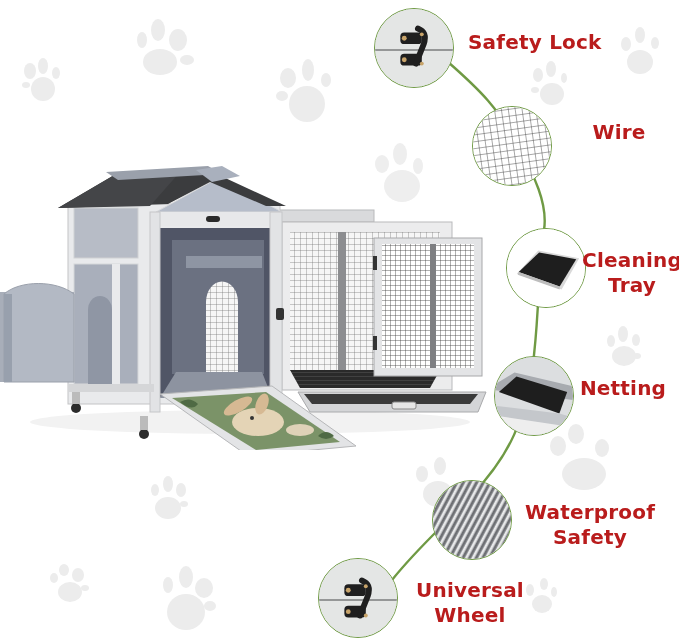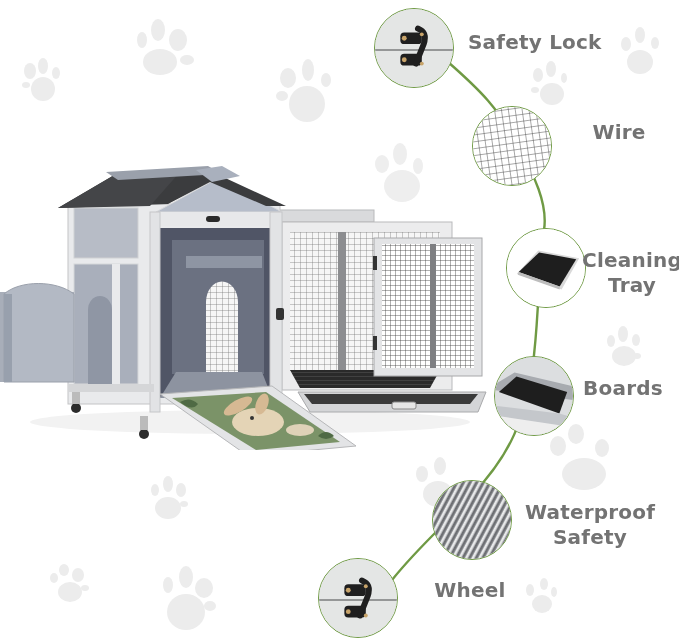--- a/index.html
+++ b/index.html
@@ -22,21 +22,21 @@
     border: 1.5px solid #6f9a44;
     overflow: hidden;
     background: #e9ebea;
   }
   .feature-circle svg { display: block; width: 100%; height: 100%; }
 
   .feature-label {
     position: absolute;
     font-family: "DejaVu Sans", sans-serif;
     font-weight: bold;
-    color: #737373;
+    color: #b91c1c;
     font-size: 20px;
     line-height: 25px;
     text-align: center;
     letter-spacing: 0.2px;
   }
 
   
   .product { position: absolute; left: 0; top: 160px; width: 490px; height: 290px; }
   .product svg { display: block; }
 </style>
@@ -325,21 +325,21 @@
   <div class="feature-circle" style="left:494px;top:356px;width:80px;height:80px;">
     <svg viewBox="0 0 80 80">
       <rect width="80" height="80" fill="#dcdee0"></rect>
       <polygon points="0,28 20,16 80,30 80,44 0,34" fill="#a8abb0"></polygon>
       <polygon points="4,36 22,20 74,36 66,58" fill="#1e1e1e"></polygon>
       <polygon points="0,50 66,58 80,62 80,80 0,80" fill="#c4c7cb"></polygon>
       <polygon points="0,60 80,72 80,80 0,80" fill="#eeeeee"></polygon>
     </svg>
   </div>
   <div class="feature-label" style="left:570px;top:376px;width:106px;">
-    <div>Boards</div>
+    <div>Netting</div>
   </div>
 
   <div class="feature-circle" style="left:432px;top:480px;width:80px;height:80px;">
     <svg viewBox="0 0 80 80">
       <defs>
         <pattern id="roofpat" width="6" height="80" patternUnits="userSpaceOnUse" patternTransform="rotate(28)">
           <rect width="6" height="80" fill="#8e9094"></rect>
           <rect width="2.5" height="80" fill="#e8e9ea"></rect>
           <rect x="3.5" width="1" height="80" fill="#4d4e52"></rect>
         </pattern>
@@ -359,16 +359,17 @@
       <rect x="26" y="26" width="22" height="12" rx="4" fill="#1f1f1f"></rect>
       <rect x="26" y="48" width="22" height="12" rx="4" fill="#1f1f1f"></rect>
       <path d="M44 22 q10 4 6 16 q-4 10 -8 20" fill="none" stroke="#1f1f1f" stroke-width="6" stroke-linecap="round"></path>
       <circle cx="30" cy="32" r="2.5" fill="#c8a46a"></circle>
       <circle cx="30" cy="54" r="2.5" fill="#c8a46a"></circle>
       <circle cx="48" cy="28" r="2" fill="#c8a46a"></circle>
       <circle cx="48" cy="58" r="2" fill="#c8a46a"></circle>
     </svg>
   </div>
   <div class="feature-label" style="left:410px;top:578px;width:120px;">
+    <div>Universal</div>
     <div>Wheel</div>
   </div>
 
 </div>
 
 </body></html>

